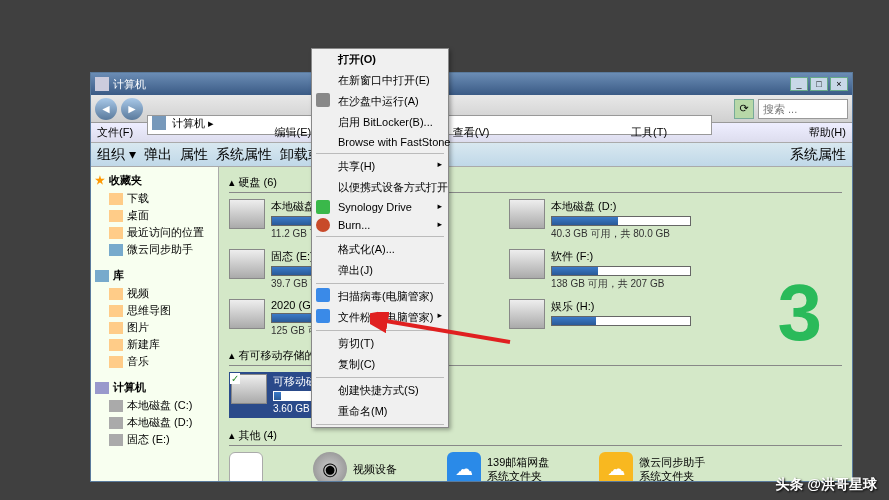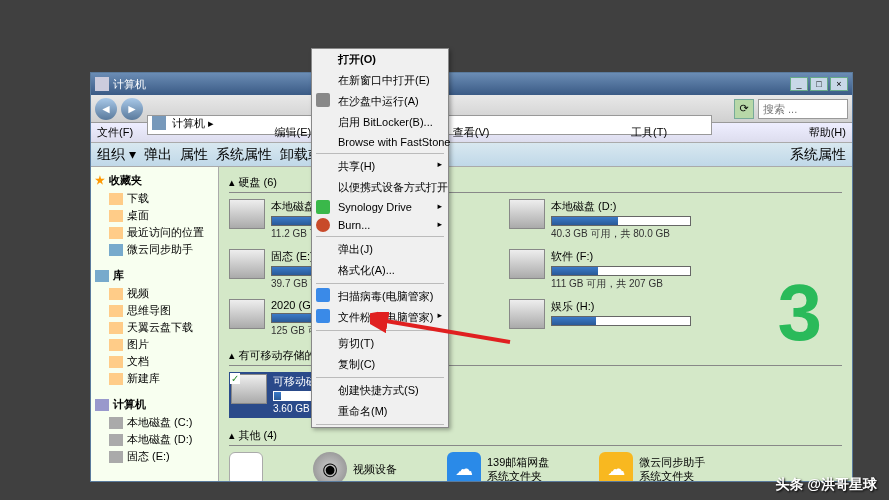--- a/index.html
+++ b/index.html
@@ -153,33 +153,29 @@
         <div class="side-item">
             <span class="mini-icon fold"></span>
             <span>视频</span>
           </div>
         <div class="side-item">
             <span class="mini-icon fold"></span>
             <span>思维导图</span>
           </div>
         <div class="side-item">
             <span class="mini-icon fold"></span>
-            <span>天翼云盘下载</span>
-          </div>
-        <div class="side-item">
-            <span class="mini-icon fold"></span>
             <span>图片</span>
           </div>
         <div class="side-item">
             <span class="mini-icon fold"></span>
-            <span>文档</span>
-          </div>
-        <div class="side-item">
-            <span class="mini-icon fold"></span>
             <span>新建库</span>
+          </div>
+        <div class="side-item">
+            <span class="mini-icon fold"></span>
+            <span>音乐</span>
           </div>
       </div>
       <div class="side-group">
         <div class="side-head">
             <span class="mini-icon comp"></span>
             <span>计算机</span>
           </div>
         <div class="side-item">
             <span class="mini-icon drive"></span>
             <span>本地磁盘 (C:)</span>
@@ -238,21 +234,21 @@
             <div class="drive-text">39.7 GB 可</div>
           </div>
         </div>
         <div class="drive-item">
           <div class="drive-img"></div>
           <div class="drive-info">
             <div class="drive-name">软件 (F:)</div>
             <div class="drive-bar">
                 <div class="drive-fill" style="width:33%"></div>
               </div>
-            <div class="drive-text">111 GB 可用，共 207 GB</div>
+            <div class="drive-text">138 GB 可用，共 207 GB</div>
           </div>
         </div>
       </div>
 
       <div class="drive-row">
         <div class="drive-item">
           <div class="drive-img"></div>
           <div class="drive-info">
             <div class="drive-name">2020 (G:)</div>
             <div class="drive-bar">
@@ -329,22 +325,22 @@
     <div class="ctx-item"><span>在新窗口中打开(E)</span></div>
     <div class="ctx-item"><span class="ctx-icon sand"></span><span>在沙盘中运行(A)</span></div>
     <div class="ctx-item"><span>启用 BitLocker(B)...</span></div>
     <div class="ctx-item"><span>Browse with FastStone</span></div>
     <div class="ctx-sep"></div>
     <div class="ctx-item ctx-arrow"><span>共享(H)</span></div>
     <div class="ctx-item"><span>以便携式设备方式打开</span></div>
     <div class="ctx-item ctx-arrow"><span class="ctx-icon syno"></span><span>Synology Drive</span></div>
     <div class="ctx-item ctx-arrow"><span class="ctx-icon burn"></span><span>Burn...</span></div>
     <div class="ctx-sep"></div>
+    <div class="ctx-item"><span>格式化(A)...</span></div>
     <div class="ctx-item"><span>弹出(J)</span></div>
-    <div class="ctx-item"><span>格式化(A)...</span></div>
     <div class="ctx-sep"></div>
     <div class="ctx-item"><span class="ctx-icon shield"></span><span>扫描病毒(电脑管家)</span></div>
     <div class="ctx-item ctx-arrow"><span class="ctx-icon shield"></span><span>文件粉碎(电脑管家)</span></div>
     <div class="ctx-sep"></div>
     <div class="ctx-item"><span>剪切(T)</span></div>
     <div class="ctx-item"><span>复制(C)</span></div>
     <div class="ctx-sep"></div>
     <div class="ctx-item"><span>创建快捷方式(S)</span></div>
     <div class="ctx-item"><span>重命名(M)</span></div>
     <div class="ctx-sep"></div>

